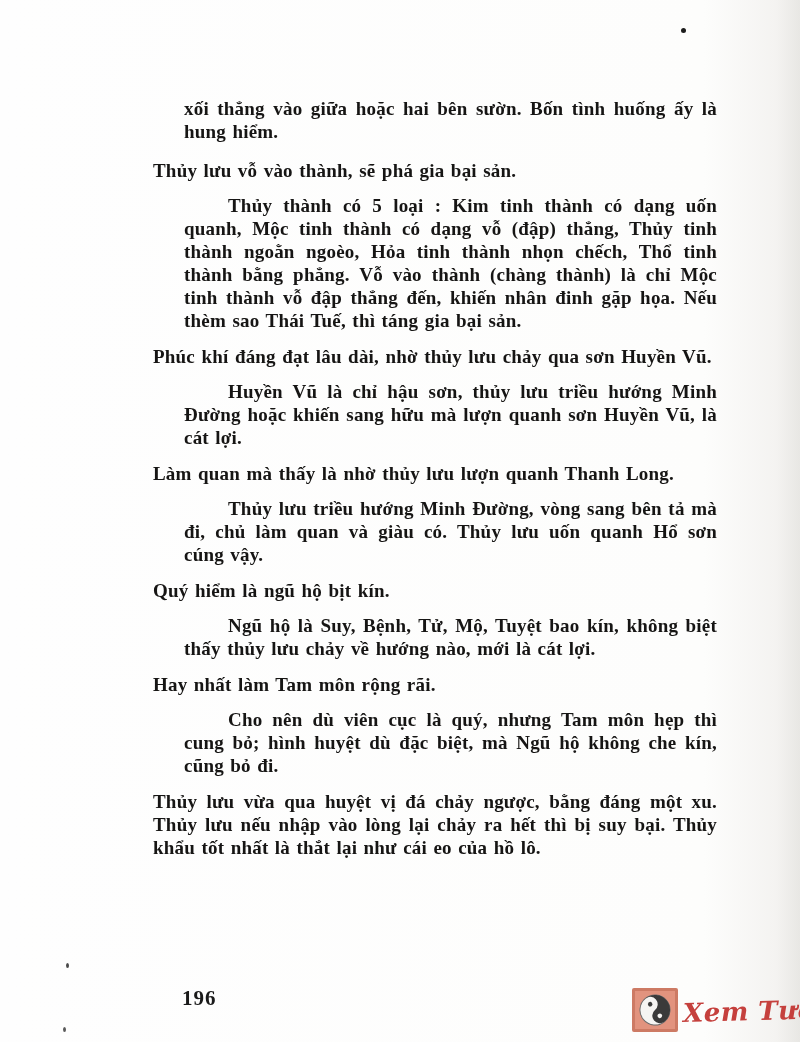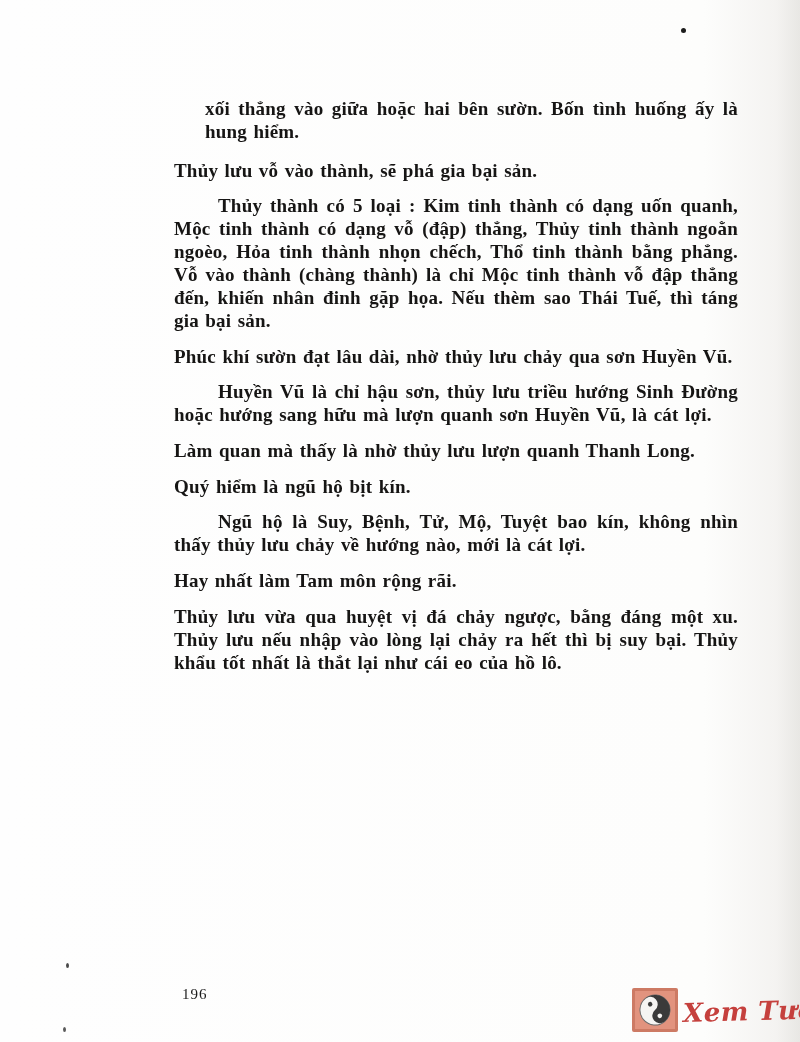--- a/index.html
+++ b/index.html
@@ -10,41 +10,41 @@
   .page {
     position: relative;
     width: 800px;
     height: 1042px;
     overflow: hidden;
     background: linear-gradient(90deg, #fefefe 0%, #fdfdfc 88%, #f4f3f1 97%, #e8e7e4 100%);
     font-family: "Liberation Serif", "DejaVu Serif", serif;
   }
   .text-block {
     position: absolute;
-    left: 174px;
+    left: 153px;
     top: 97px;
     width: 564px;
     color: #161514;
     font-size: 19px;
     line-height: 23px;
     font-weight: bold;
     text-align: justify;
     letter-spacing: 0.2px;
     word-spacing: 1.5px;
   }
   .para { margin: 0 0 12px 0; }
   .cont { margin-left: 31px; margin-bottom: 16px; }
-  .cmt  { text-indent: 44px; }
+  .cmt  { margin-left: 31px; text-indent: 44px; }
   .stmt { margin-top: 13px; }
   .page-number {
     position: absolute;
     left: 182px;
     top: 986px;
-    font-size: 15px;
-    font-weight: normal;
+    font-size: 21px;
+    font-weight: bold;
     color: #1a1a1a;
     letter-spacing: 1px;
   }
   .watermark {
     position: absolute;
     left: 632px;
     top: 988px;
     display: flex;
     align-items: center;
     gap: 5px;
@@ -85,26 +85,28 @@
 <div class="page">
 
   <span class="speck speck-1"></span>
   <span class="speck speck-2"></span>
   <span class="speck speck-3"></span>
 
   <div class="text-block">
     <p class="para cont">xối thẳng vào giữa hoặc hai bên sườn. Bốn tình huống ấy là hung hiểm.</p>
     <p class="para stmt">Thủy lưu vỗ vào thành, sẽ phá gia bại sản.</p>
     <p class="para cmt">Thủy thành có 5 loại : Kim tinh thành có dạng uốn quanh, Mộc tinh thành có dạng vỗ (đập) thẳng, Thủy tinh thành ngoằn ngoèo, Hỏa tinh thành nhọn chếch, Thổ tinh thành bằng phẳng. Vỗ vào thành (chàng thành) là chỉ Mộc tinh thành vỗ đập thẳng đến, khiến nhân đinh gặp họa. Nếu thèm sao Thái Tuế, thì táng gia bại sản.</p>
-    <p class="para stmt">Phúc khí sườn đạt lâu dài, nhờ thủy lưu chảy qua sơn Huyền Vũ.</p>
-    <p class="para cmt">Huyền Vũ là chỉ hậu sơn, thủy lưu triều hướng Sinh Đường hoặc hướng sang hữu mà lượn quanh sơn Huyền Vũ, là cát lợi.</p>
+    <p class="para stmt">Phúc khí đáng đạt lâu dài, nhờ thủy lưu chảy qua sơn Huyền Vũ.</p>
+    <p class="para cmt">Huyền Vũ là chỉ hậu sơn, thủy lưu triều hướng Minh Đường hoặc khiến sang hữu mà lượn quanh sơn Huyền Vũ, là cát lợi.</p>
     <p class="para stmt">Làm quan mà thấy là nhờ thủy lưu lượn quanh Thanh Long.</p>
+    <p class="para cmt">Thủy lưu triều hướng Minh Đường, vòng sang bên tả mà đi, chủ làm quan và giàu có. Thủy lưu uốn quanh Hổ sơn cúng vậy.</p>
     <p class="para stmt">Quý hiểm là ngũ hộ bịt kín.</p>
-    <p class="para cmt">Ngũ hộ là Suy, Bệnh, Tử, Mộ, Tuyệt bao kín, không nhìn thấy thủy lưu chảy về hướng nào, mới là cát lợi.</p>
+    <p class="para cmt">Ngũ hộ là Suy, Bệnh, Tử, Mộ, Tuyệt bao kín, không biệt thấy thủy lưu chảy về hướng nào, mới là cát lợi.</p>
     <p class="para stmt">Hay nhất làm Tam môn rộng rãi.</p>
+    <p class="para cmt">Cho nên dù viên cục là quý, nhưng Tam môn hẹp thì cung bỏ; hình huyệt dù đặc biệt, mà Ngũ hộ không che kín, cũng bỏ đi.</p>
     <p class="para stmt">Thủy lưu vừa qua huyệt vị đá chảy ngược, bằng đáng một xu. Thủy lưu nếu nhập vào lòng lại chảy ra hết thì bị suy bại. Thủy khẩu tốt nhất là thắt lại như cái eo của hồ lô.</p>
   </div>
 
   <div class="page-number">196</div>
 
   <div class="watermark">
     <span class="wm-logo">
       <svg width="32" height="32" viewBox="0 0 100 100" aria-hidden="true">
         <circle cx="50" cy="50" r="47" fill="#f5f4f2" stroke="#6b6b6b" stroke-width="3"></circle>
         <path d="M50 3 a47 47 0 0 1 0 94 a23.5 23.5 0 0 1 0 -47 a23.5 23.5 0 0 0 0 -47 z" fill="#3a3a3a"></path>

